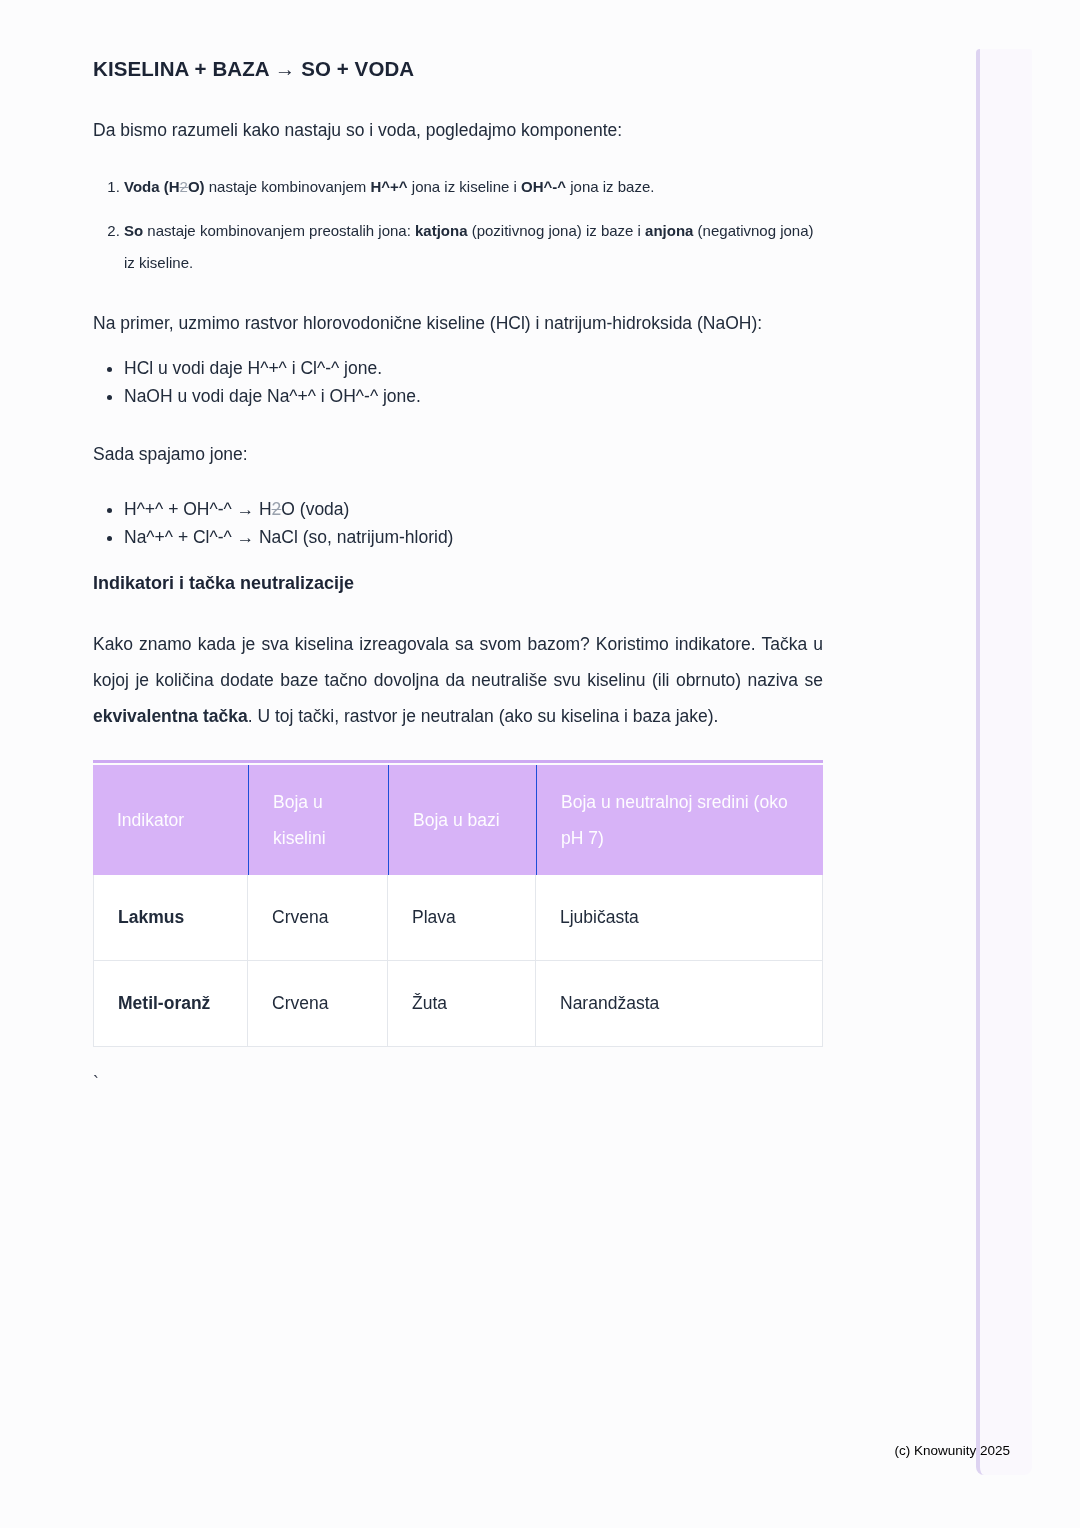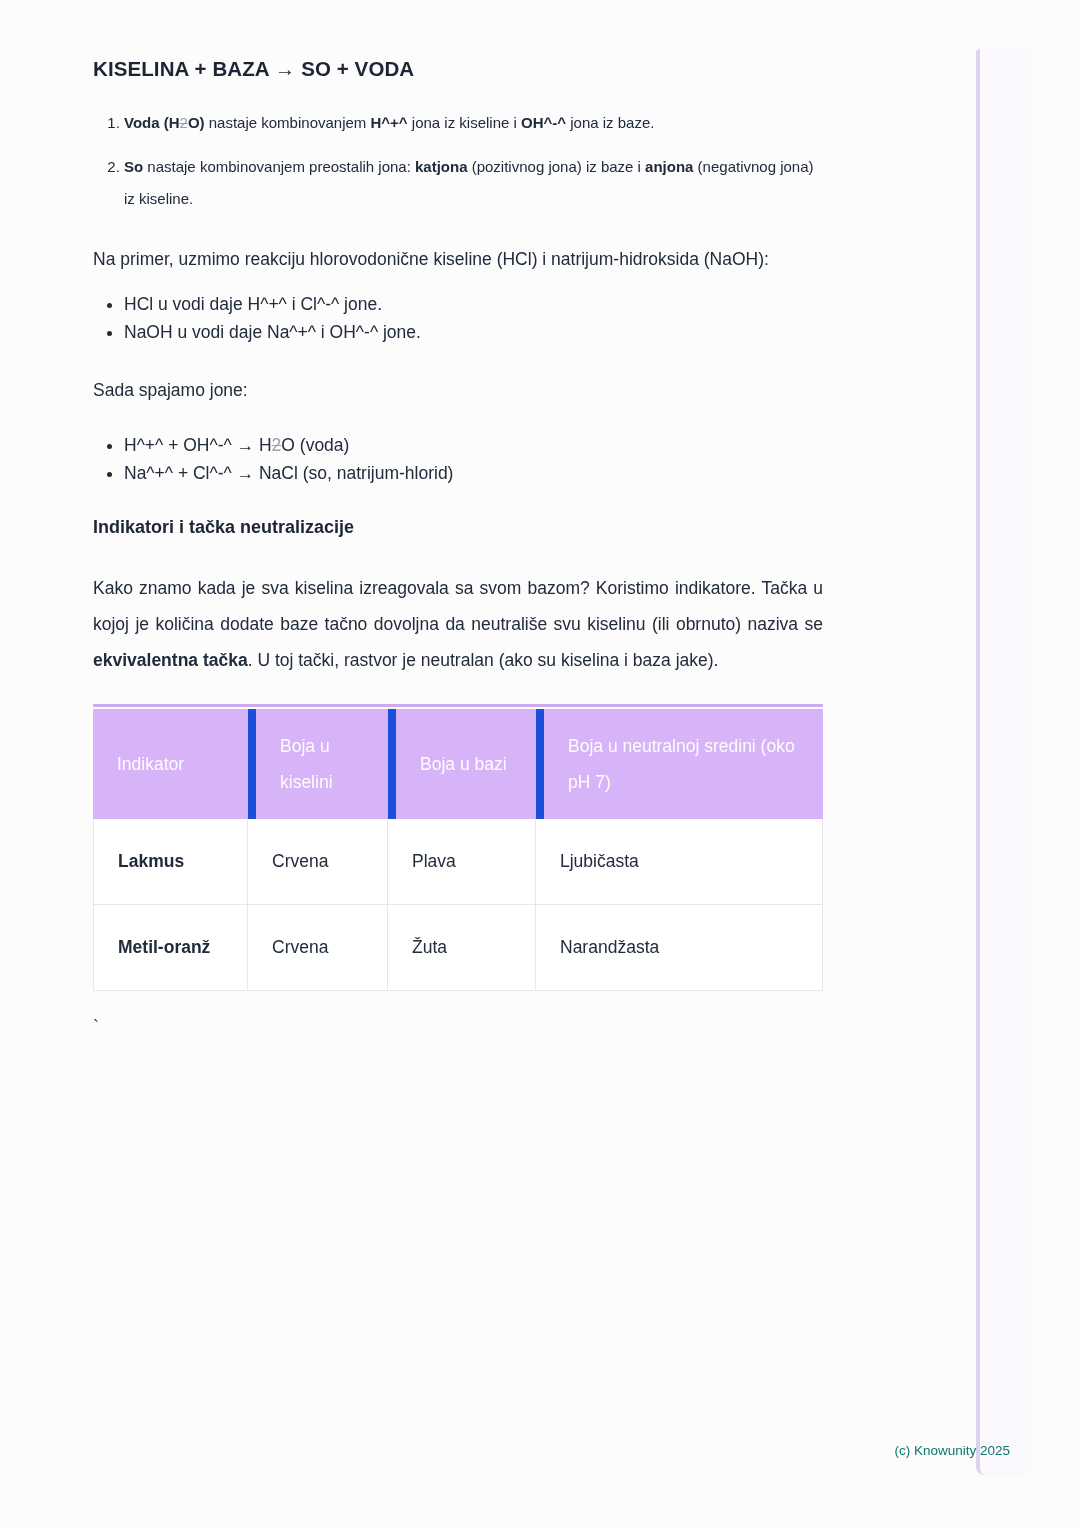--- a/index.html
+++ b/index.html
@@ -53,21 +53,21 @@
     color:#9d6fe0;
     background:#f8f4fd;
     border:1px solid #e6dcf6;
     border-radius:6px;
     padding:3px 10px 4px;
     vertical-align:-2px;
     white-space:nowrap;
   }
   .code-chip .chip-arrow { color:#b3aacb; }
 
-  h3.subheading { margin-top:28px; font-size:18px; line-height:24px; font-weight:700; color:#1c2435; }
+  h3.subheading { margin-top:20px; font-size:18px; line-height:24px; font-weight:700; color:#1c2435; }
   .indicators-body { margin-top:31px; line-height:36px; text-align:justify; }
 
   .seg-b { font-weight:700; }
   .seg-d { color:#99a1ad; text-decoration:line-through; font-weight:400; }
 
   
   .table-wrap {
     margin-top:26px;
     border-top:3px solid #cda9f2;
     padding-top:2px;
@@ -82,58 +82,59 @@
   .indicator-table th {
     background:#d7b3f7;
     color:rgba(255,255,255,.97);
     font-weight:500;
     text-align:left;
     vertical-align:middle;
     line-height:36px;
     padding:18px 24px;
     height:110px;
   }
-  .indicator-table th + th { border-left:8px solid #1d4ed8; }
+  .indicator-table th + th { border-left:1px solid #1d4ed8; }
   .indicator-table td {
     background:#fff;
     vertical-align:middle;
     line-height:27px;
     padding:29px 24px;
     border-bottom:1px solid #e4e7ec;
     border-right:1px solid #e4e7ec;
     color:#212b3b;
   }
   .indicator-table td:first-child { border-left:1px solid #e4e7ec; font-weight:700; }
   .indicator-table tr.alt td { background:#f7f8fa; }
 
   .stray { margin-top:26px; font-size:17.5px; line-height:20px; color:#3a4150; }
 
   .footer-note {
     position:absolute; top:1442px; right:70px; z-index:2;
-    font-size:13.5px; line-height:17px; color:#0f766e;
+    font-size:13.5px; line-height:17px; color:#000000;
   }
 </style>
 </head>
 <body>
 
 <div class="page">
 
   <div class="margin-strip"></div>
 
   <div class="content">
 
     <h1 class="title">KISELINA + BAZA → SO + VODA</h1>
 
+    <p class="intro">Da bismo razumeli kako nastaju so i voda, pogledajmo komponente:</p>
 
     <ol class="numbered">
       <li><span class="seg-b">Voda (H</span><span class="seg-d">2</span><span class="seg-b">O)</span><span> nastaje kombinovanjem </span><span class="seg-b">H^+^</span><span> jona iz kiseline i </span><span class="seg-b">OH^-^</span><span> jona iz baze.</span></li>
       <li><span class="seg-b">So</span><span> nastaje kombinovanjem preostalih jona: </span><span class="seg-b">katjona</span><span> (pozitivnog jona) iz baze i </span><span class="seg-b">anjona</span><span> (negativnog jona) iz kiseline.</span></li>
     </ol>
 
-    <p class="example">Na primer, uzmimo reakciju hlorovodonične kiseline (HCl) i natrijum-hidroksida (NaOH):</p>
+    <p class="example">Na primer, uzmimo rastvor hlorovodonične kiseline (HCl) i natrijum-hidroksida (NaOH):</p>
 
     <ul class="bullets ions">
       <li>HCl u vodi daje H^+^ i Cl^-^ jone.</li>
       <li>NaOH u vodi daje Na^+^ i OH^-^ jone.</li>
     </ul>
 
     <p class="join">Sada spajamo jone:</p>
 
     <ul class="bullets combine">
       <li><span>H^+^ + OH^-^ → H</span><span class="seg-d">2</span><span>O (voda)</span></li>

